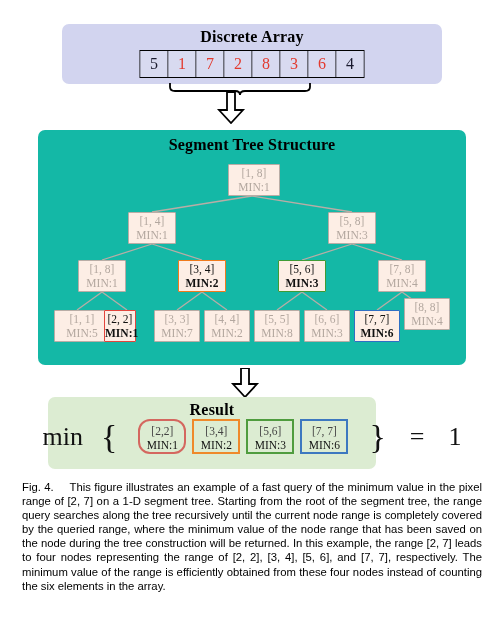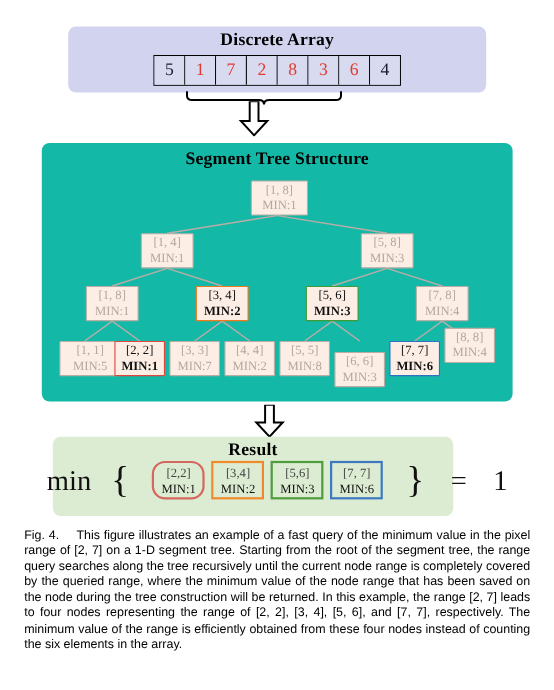--- a/index.html
+++ b/index.html
@@ -55,21 +55,21 @@
   .node.active .rng{font-weight:normal;color:#111;}
   .node.c-red{border-color:#e2453d;}
   .node.c-orange{border-color:#f07a1c;}
   .node.c-green{border-color:#3f9b35;}
   .node.c-blue{border-color:#2f6fc4;}
 
   
   #result-arrow{position:absolute;left:230px;top:368px;width:30px;height:30px;}
 
   
-  #result-panel{left:48px;top:397px;width:364px;height:72px;background:#dcecd2;}
+  #result-panel{left:48px;top:397px;width:328px;height:72px;background:#dcecd2;}
   #result-panel .panel-title{font-size:16px;line-height:20px;padding-top:3px;}
   .result-expr{
     position:absolute;left:0;top:22px;width:408px;
     display:flex;align-items:center;justify-content:center;gap:18px;
   }
   .mathtxt{font-size:26px;font-family:"Liberation Serif",serif;color:#111;}
   .brace-ch{font-size:34px;line-height:34px;color:#111;}
   .rbox{
     box-sizing:border-box;width:48px;height:35px;margin:0 3px;
     background:#dcecd2;border:2px solid #888;text-align:center;
@@ -161,37 +161,37 @@
           <span class="min">MIN:3</span>
         </div>
         <div class="node" style="width: 48px; height: 32px; left: 340px; top: 130px;">
           <span class="rng">[7, 8]</span>
           <span class="min">MIN:4</span>
         </div>
         <div class="node" style="width: 56px; height: 32px; left: 16px; top: 180px;">
           <span class="rng">[1, 1]</span>
           <span class="min">MIN:5</span>
         </div>
-        <div class="node active c-red" style="width: 46px; height: 32px; left: 66px; top: 180px;">
+        <div class="node active c-red" style="width: 32px; height: 32px; left: 66px; top: 180px;">
           <span class="rng">[2, 2]</span>
           <span class="min">MIN:1</span>
         </div>
         <div class="node" style="width: 46px; height: 32px; left: 116px; top: 180px;">
           <span class="rng">[3, 3]</span>
           <span class="min">MIN:7</span>
         </div>
         <div class="node" style="width: 46px; height: 32px; left: 166px; top: 180px;">
           <span class="rng">[4, 4]</span>
           <span class="min">MIN:2</span>
         </div>
         <div class="node" style="width: 46px; height: 32px; left: 216px; top: 180px;">
           <span class="rng">[5, 5]</span>
           <span class="min">MIN:8</span>
         </div>
-        <div class="node" style="width: 46px; height: 32px; left: 266px; top: 190px;">
+        <div class="node" style="width: 46px; height: 32px; left: 266px; top: 180px;">
           <span class="rng">[6, 6]</span>
           <span class="min">MIN:3</span>
         </div>
         <div class="node active c-blue" style="width: 46px; height: 32px; left: 316px; top: 180px;">
           <span class="rng">[7, 7]</span>
           <span class="min">MIN:6</span>
         </div>
         <div class="node" style="width: 46px; height: 32px; left: 366px; top: 168px;">
           <span class="rng">[8, 8]</span>
           <span class="min">MIN:4</span>

